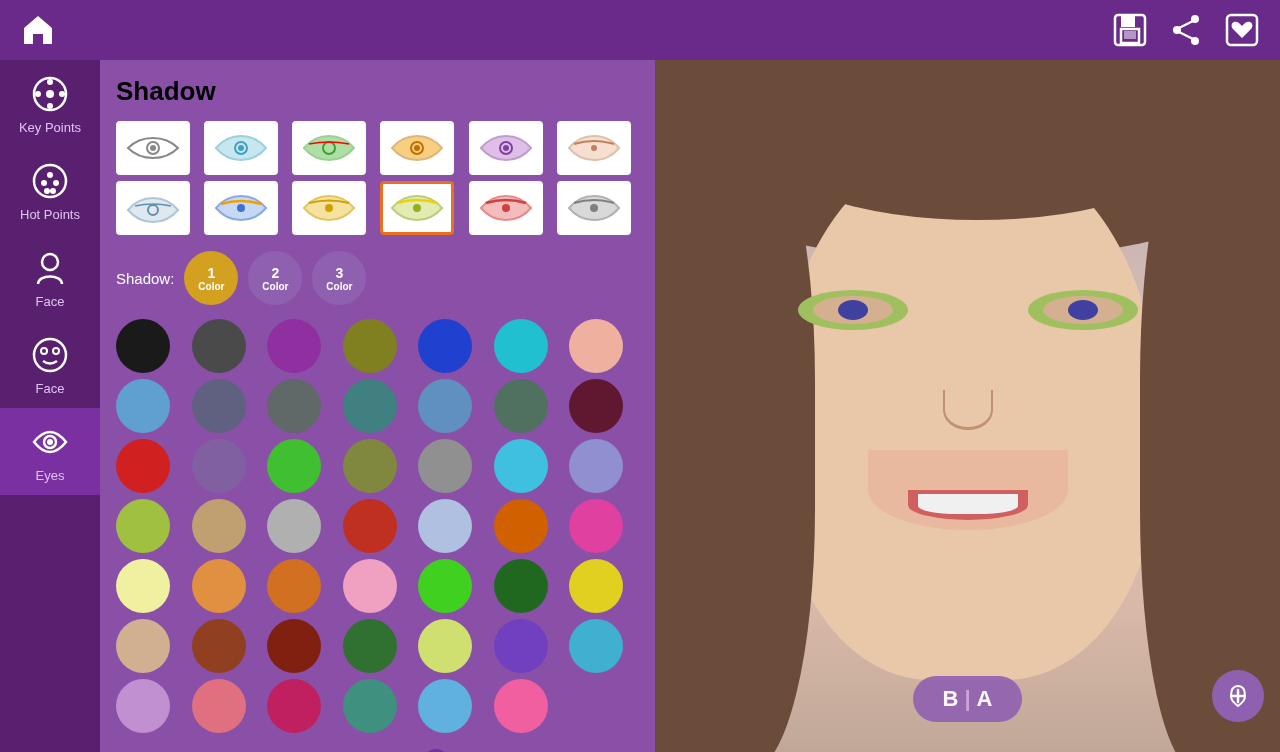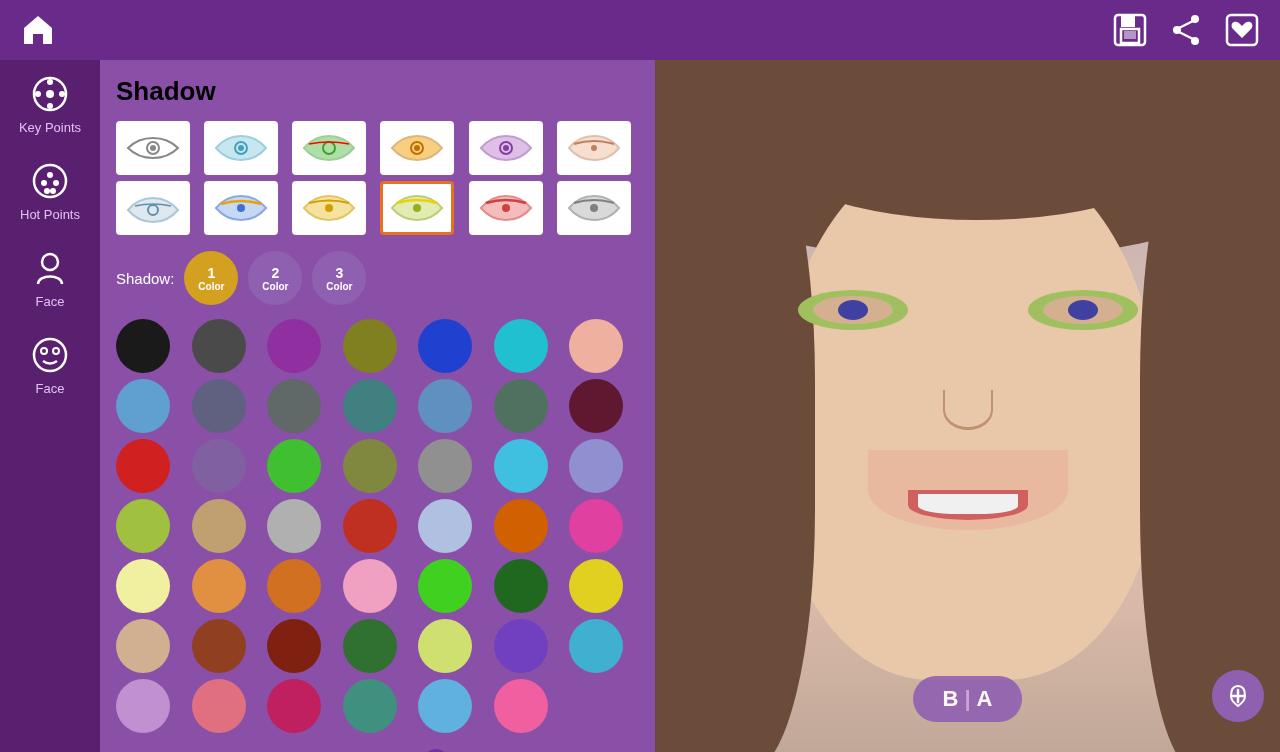--- a/index.html
+++ b/index.html
@@ -277,20 +277,30 @@
         <svg width="40" height="40" viewBox="0 0 40 40">
           <circle cx="20" cy="20" r="16" fill="none" stroke="white" stroke-width="2.5"></circle>
           <circle cx="14" cy="16" r="3" fill="none" stroke="white" stroke-width="2"></circle>
           <circle cx="26" cy="16" r="3" fill="none" stroke="white" stroke-width="2"></circle>
           <path d="M13 26 Q20 31 27 26" fill="none" stroke="white" stroke-width="2.5"></path>
         </svg>
       </div>
       <span>Face</span>
     </div>
 
+    <div class="sidebar-item active">
+      <div class="sidebar-icon">
+        <svg width="40" height="40" viewBox="0 0 40 40">
+          <path d="M4 20 Q12 10 20 10 Q28 10 36 20 Q28 30 20 30 Q12 30 4 20 Z" fill="none" stroke="white" stroke-width="2.5"></path>
+          <circle cx="20" cy="20" r="6" fill="none" stroke="white" stroke-width="2.5"></circle>
+          <circle cx="20" cy="20" r="3" fill="white"></circle>
+        </svg>
+      </div>
+      <span>Eyes</span>
+    </div>
 
 
   </div>
 
   <div id="center-panel">
 
     <div class="section-title">Shadow</div>
 
     <div class="style-grid">
 

